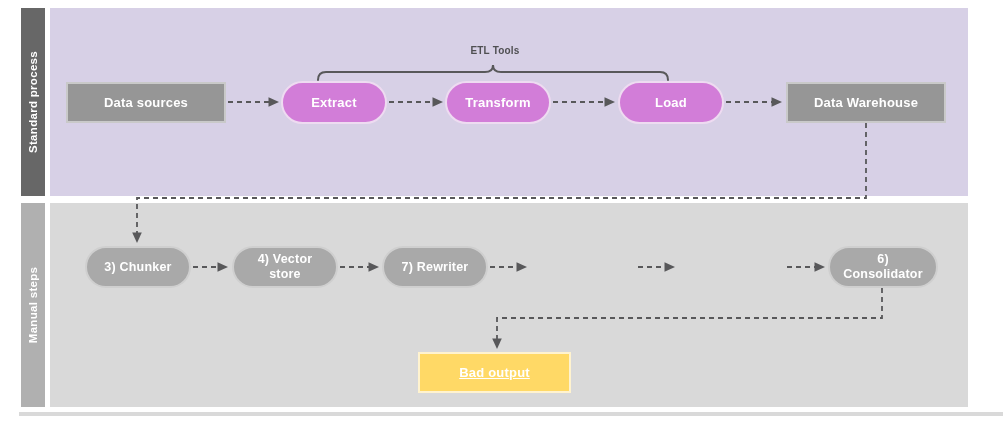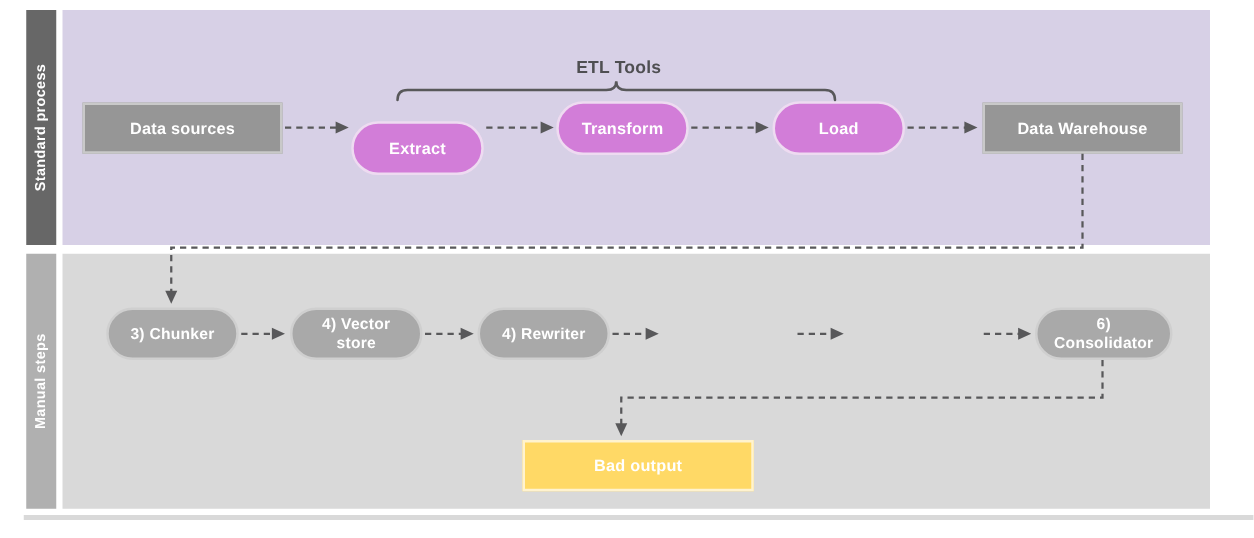--- a/index.html
+++ b/index.html
@@ -26,21 +26,21 @@
   .rect{background:var(--gray-box,#969696);border:2px solid var(--gray-box-border,#c9c9c9);}
   .pill-accent{background:var(--accent-pill,#d27dd8);border:2px solid var(--accent-pill-border,#eedbf1);border-radius:22px;}
   .pill-gray{background:var(--gray-pill,#a9a9a9);border:2px solid var(--gray-pill-border,#cfcfcf);border-radius:22px;font-size:12.5px;}
   .highlight{background:var(--highlight-box,#ffd966);border:2px solid var(--highlight-box-border,#fff3cf);}
   svg.connectors{position:absolute;left:0;top:0;z-index:3;pointer-events:none;}
   .dash{fill:none;stroke:var(--connector,#58585a);stroke-width:1.8;stroke-dasharray:5 4;}
   .brace{fill:none;stroke:var(--connector,#58585a);stroke-width:2;stroke-linecap:round;}
   .head{fill:var(--connector,#58585a);stroke:none;}
   .annotation{
     position:absolute;color:var(--annotation-text,#4f4f52);font-weight:bold;
-    font-size:14px;text-align:center;letter-spacing:.2px;z-index:4;
+    font-size:10px;text-align:center;letter-spacing:.2px;z-index:4;
   }
   .divider{position:absolute;background:var(--divider,#d9d9d9);}
 </style>
 </head>
 <body>
 
 <div class="canvas">
 
   <div class="lane-bar bar1" style="left:21px;top:8px;width:24px;height:188px;">
     <span class="vtext">Standard process</span>
@@ -81,26 +81,26 @@
     <path class="dash" d="M787 267 H816"></path>
     <path class="head" d="M825 267 L814.5 262.2 L814.5 271.8 Z"></path>
 
     <path class="dash" d="M882 288 V318 H497 V340"></path>
     <path class="head" d="M497 349 L492.2 338.5 L501.8 338.5 Z"></path>
   </svg>
 
   <div class="annotation" style="left:435px;top:45px;width:120px;">ETL Tools</div>
 
   <div class="node rect" style="left:66px;top:82px;width:160px;height:41px;">Data sources</div>
-  <div class="node pill-accent" style="left:281px;top:81px;width:106px;height:43px;margin-top:16px;">Extract</div>
+  <div class="node pill-accent" style="left:281px;top:81px;width:106px;height:43px;">Extract</div>
   <div class="node pill-accent" style="left:445px;top:81px;width:106px;height:43px;">Transform</div>
   <div class="node pill-accent" style="left:618px;top:81px;width:106px;height:43px;">Load</div>
   <div class="node rect" style="left:786px;top:82px;width:160px;height:41px;">Data Warehouse</div>
 
   <div class="node pill-gray" style="left:85px;top:246px;width:106px;height:42px;">3) Chunker</div>
   <div class="node pill-gray" style="left:232px;top:246px;width:106px;height:42px;">4) Vector
 store</div>
-  <div class="node pill-gray" style="left:382px;top:246px;width:106px;height:42px;">4) Rewriter</div>
+  <div class="node pill-gray" style="left:382px;top:246px;width:106px;height:42px;">7) Rewriter</div>
   <div class="node pill-gray" style="left:828px;top:246px;width:110px;height:42px;">6)
 Consolidator</div>
-  <div class="node highlight" style="left:418px;top:352px;width:185px;height:41px;">Bad output</div>
+  <div class="node highlight" style="left:418px;top:352px;width:153px;height:41px;text-decoration:underline;">Bad output</div>
 
 </div>
 
 </body></html>

